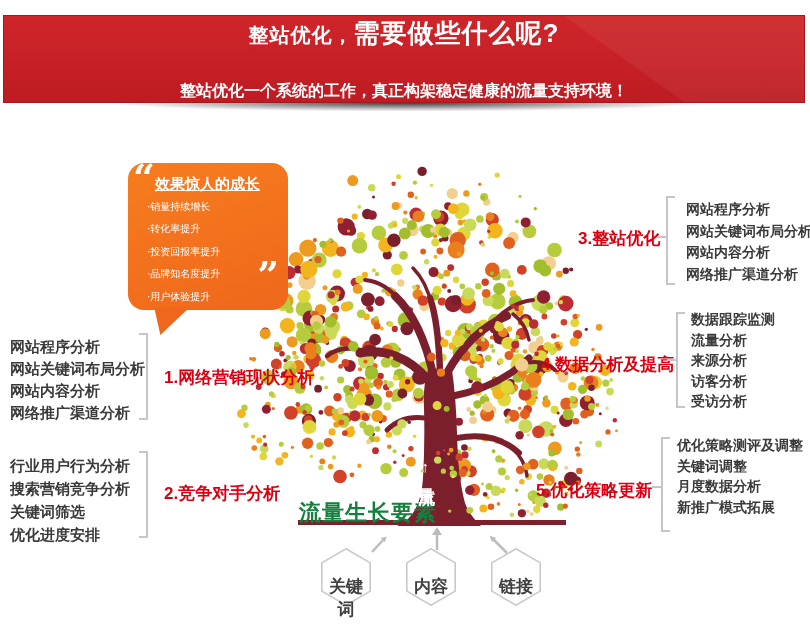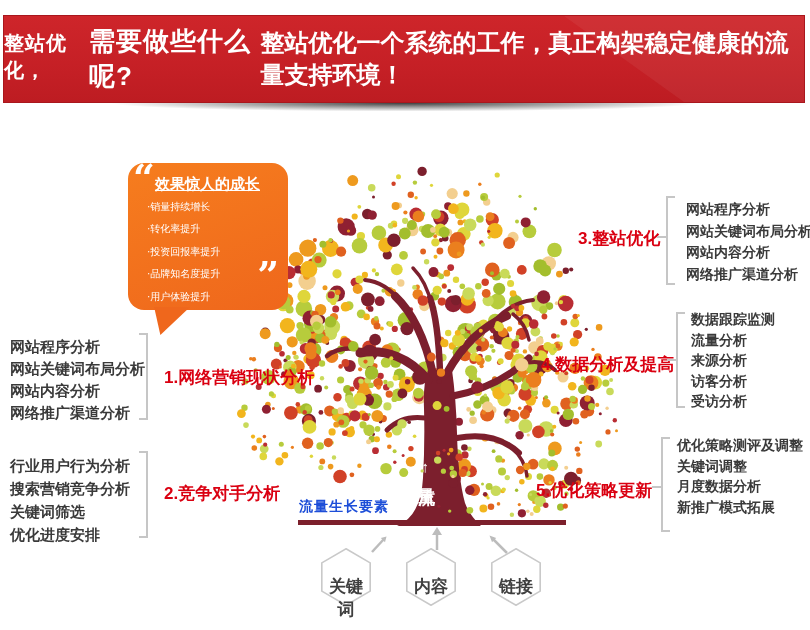--- a/index.html
+++ b/index.html
@@ -5,32 +5,32 @@
   html,body{margin:0;padding:0;}
   body{
     width:810px;height:630px;position:relative;background:#fff;overflow:hidden;
     font-family:"Liberation Sans",sans-serif;
   }
   
   .banner{
     position:absolute;left:3px;top:15px;width:802px;height:88px;box-sizing:border-box;
     background:linear-gradient(180deg,#ce252a 0%,#c62026 55%,#bd1c22 100%);
     border:1px solid #a9171d;
-    display:flex;align-items:center;justify-content:space-between;gap:5px;
+    display:flex;flex-direction:column;align-items:center;justify-content:space-between;gap:5px;
     z-index:3;
   }
   .banner::after{
     content:"";position:absolute;inset:0;pointer-events:none;
     clip-path:polygon(70% 0,100% 0,100% 100%,85% 100%);
     background:rgba(255,255,255,.055);
   }
   .banner-line1{display:flex;align-items:baseline;color:#fff;font-weight:bold;z-index:1;}
   .t-small{font-size:20px;letter-spacing:1px;}
   .t-large{font-size:26px;letter-spacing:1px;}
-  .banner-sub{color:#fff;font-weight:bold;font-size:24px;z-index:1;}
+  .banner-sub{color:#fff;font-weight:bold;font-size:16px;z-index:1;}
   .banner-shadow{
     position:absolute;left:12px;top:102px;width:786px;height:13px;z-index:2;
     background:radial-gradient(ellipse 52% 90% at 50% 8%,rgba(15,15,15,.8),rgba(15,15,15,0) 72%);
   }
   
   .bubble{
     position:absolute;left:128px;top:163px;width:160px;height:147px;
     background:linear-gradient(160deg,#f67d1e,#ef671c);border-radius:16px;z-index:6;
   }
   .bubble-tail{
@@ -40,21 +40,21 @@
   .q-open{position:absolute;left:5px;top:-4px;font-family:"DejaVu Serif",serif;font-weight:bold;
     font-size:38px;color:#fff;line-height:1;}
   .q-close{position:absolute;right:9px;bottom:16px;font-family:"DejaVu Serif",serif;font-weight:bold;
     font-size:38px;color:#fff;line-height:1;}
   .bubble-title{position:absolute;left:27px;top:12px;font-size:15px;font-weight:bold;color:#fff;text-decoration:underline;}
   .bubble-items{position:absolute;left:19px;top:33px;color:#fff;font-size:10px;line-height:22.4px;}
   
   #tree-svg{position:absolute;left:225px;top:148px;width:420px;height:385px;z-index:3;}
   .ground-line{position:absolute;left:298px;top:520px;width:268px;height:5px;background:#7c202c;z-index:4;}
   .ground-label{position:absolute;left:299px;top:498px;font-family:"DejaVu Serif",serif;font-weight:bold;
-    font-size:14px;color:#1d4ed8;letter-spacing:1px;z-index:5;}
+    font-size:22px;color:#15803d;letter-spacing:1px;z-index:5;}
   .trunk-arrows{position:absolute;left:414px;top:458px;color:#fff;font-size:15px;font-weight:bold;z-index:5;}
   .trunk-label{position:absolute;left:417px;top:475px;color:#fff;font-family:"DejaVu Serif",serif;
     font-weight:bold;font-size:17px;line-height:20px;z-index:5;writing-mode:vertical-rl;text-orientation:upright;}
   
   .hex{position:absolute;width:50px;height:72px;top:548px;z-index:2;}
   .hex svg{position:absolute;inset:0;}
   .hex-label{position:absolute;width:100%;text-align:center;top:27px;font-family:"DejaVu Serif",serif;
     font-weight:bold;font-size:17px;color:#3f3f3f;}
   .hex1{left:321px;} .hex2{left:406px;} .hex3{left:491px;}
   #arrows-svg{position:absolute;left:318px;top:526px;width:240px;height:34px;z-index:2;}

